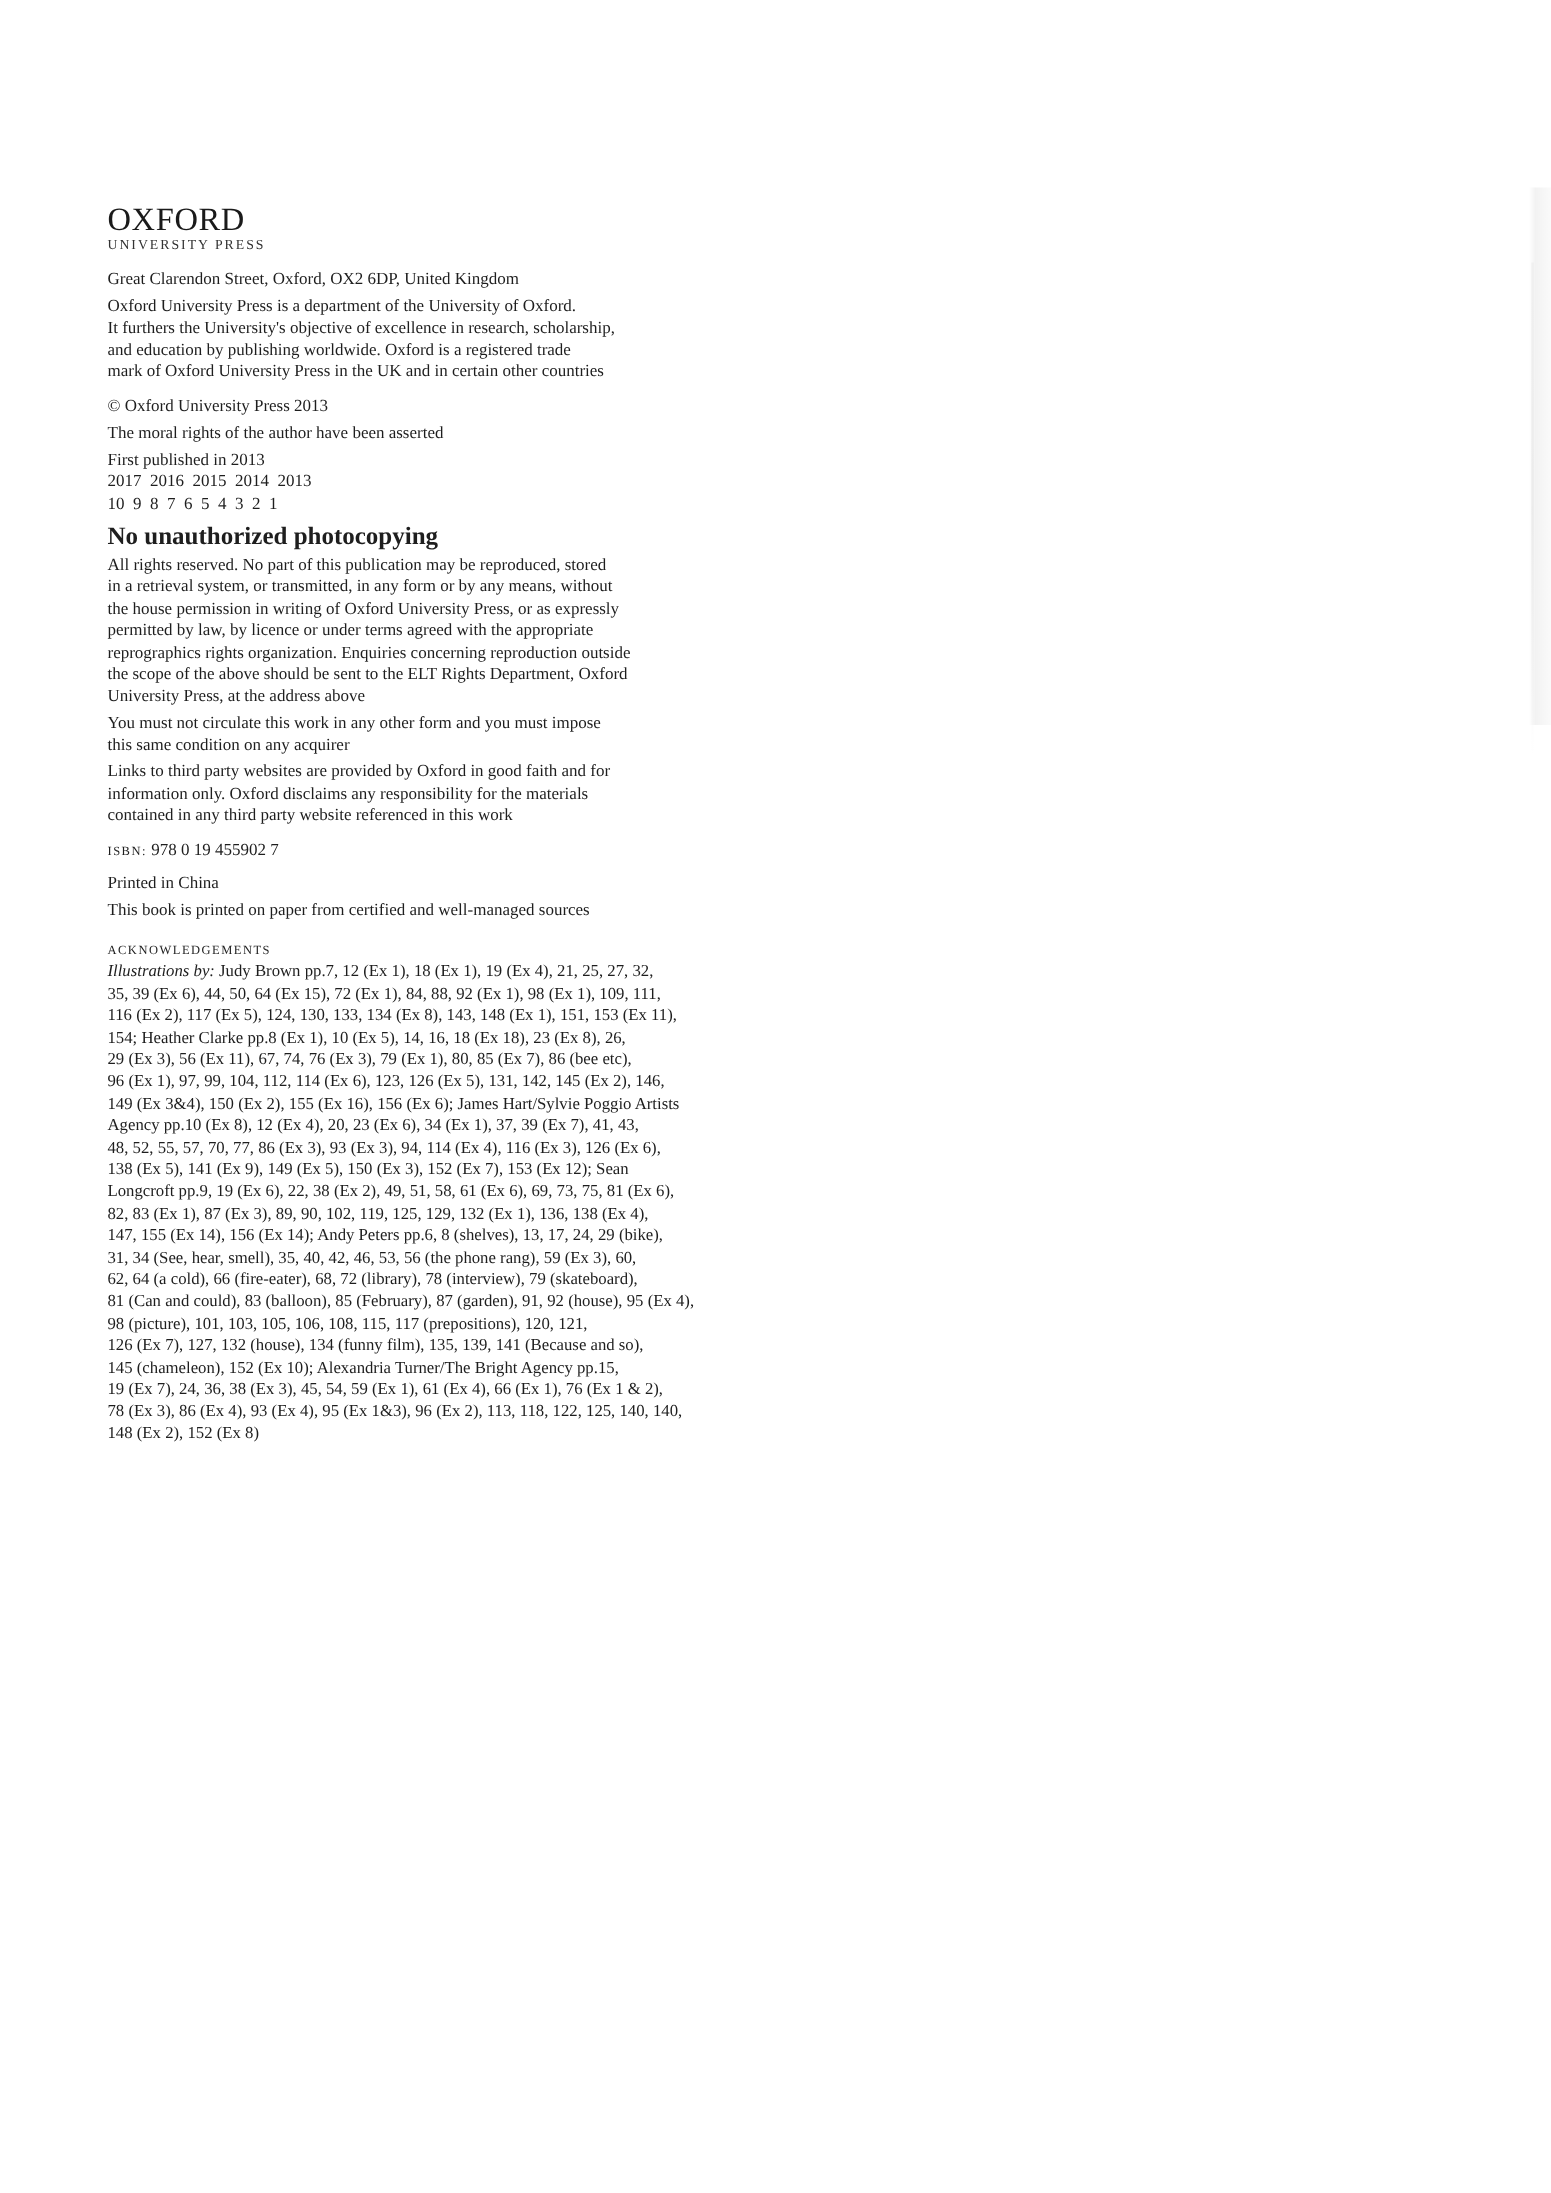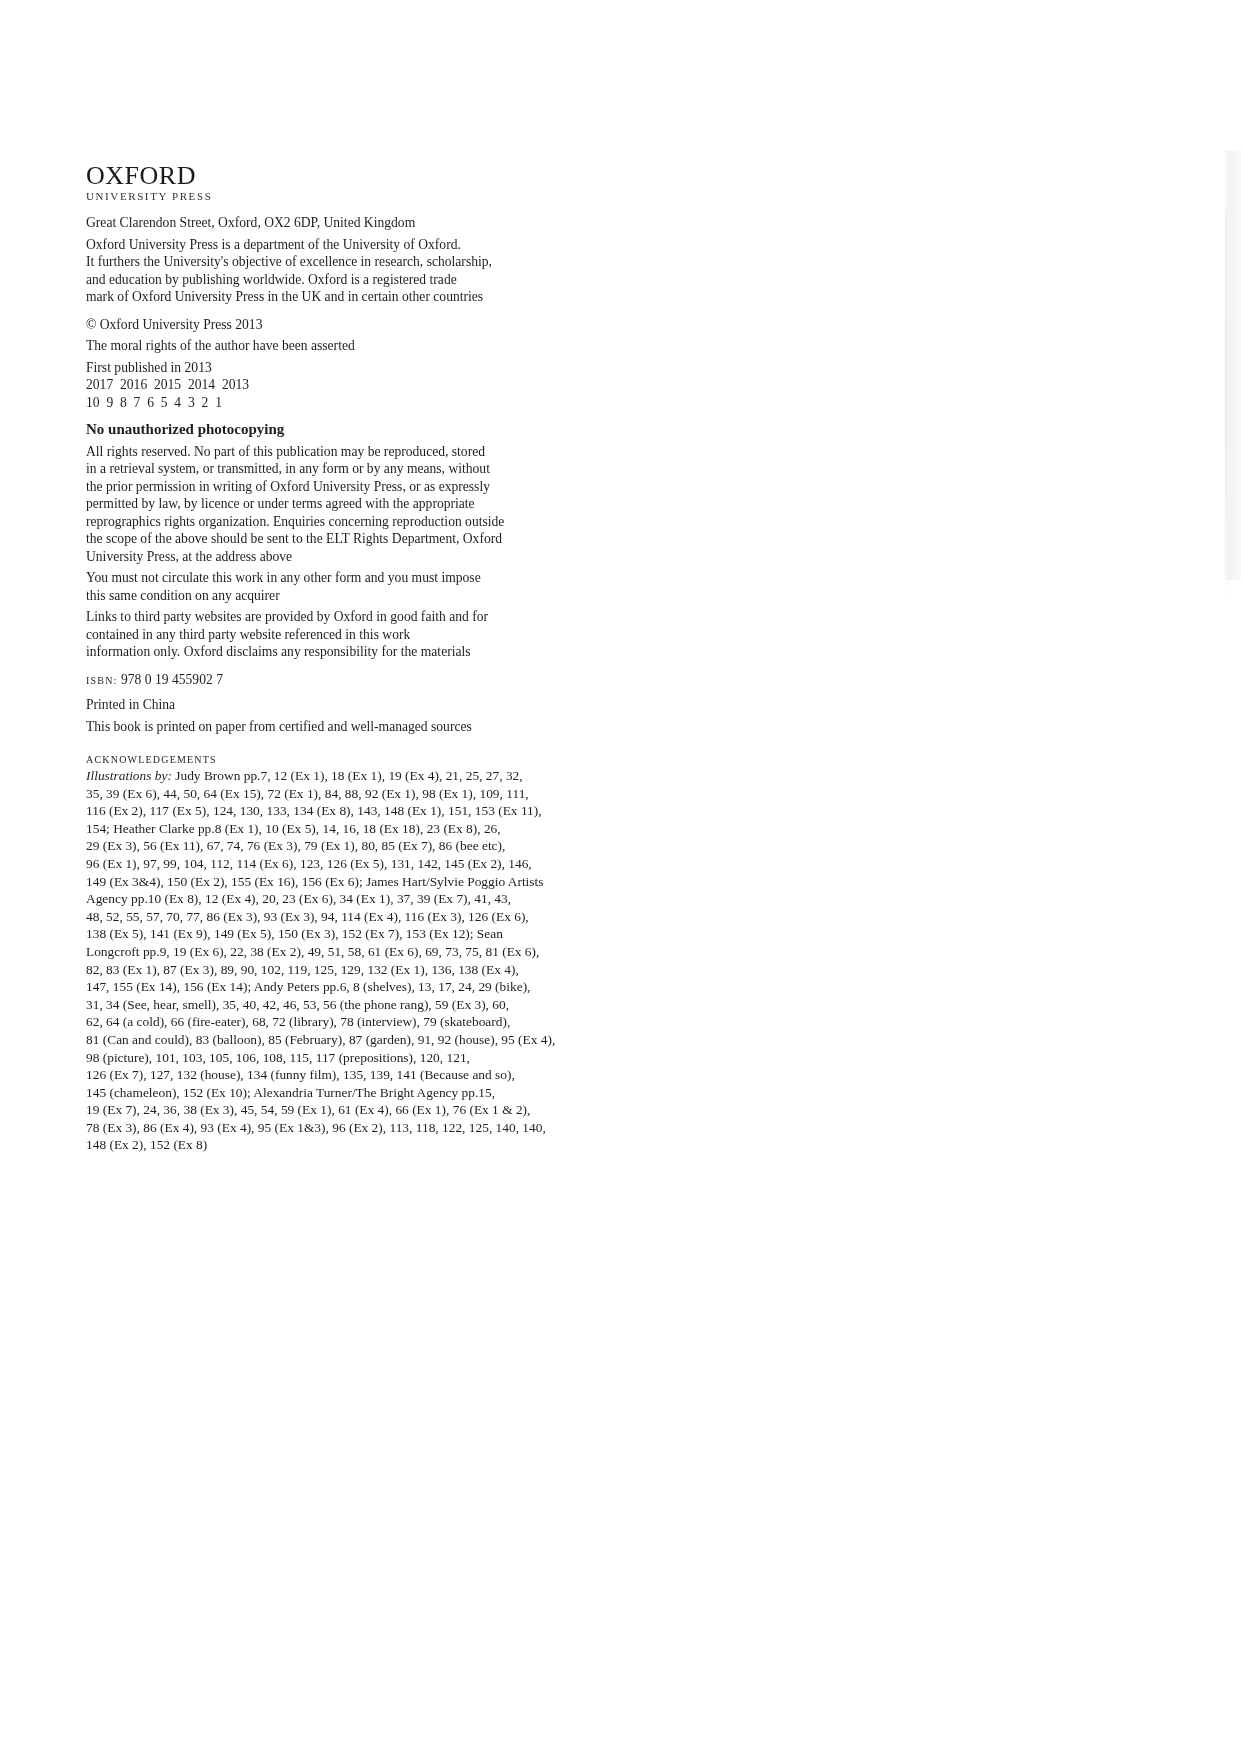--- a/index.html
+++ b/index.html
@@ -16,21 +16,21 @@
       background: linear-gradient(to bottom, rgba(0,0,0,0.03), rgba(0,0,0,0.05), rgba(0,0,0,0));
     }
     .page { position: absolute; left: 86px; top: 163px; width: 520px; }
     .logo-main { font-size: 26px; letter-spacing: 0.5px; line-height: 26px; color: #1a1a1a; }
     .logo-sub { font-size: 11px; letter-spacing: 1.6px; line-height: 12px; margin-top: 1px; color: #333; text-transform: uppercase; }
     p { margin: 0; font-size: 13.6px; line-height: 17.5px; }
     .addr { margin-top: 12px; }
     .gap5 { margin-top: 4px; }
     .gap7 { margin-top: 7px; }
     .gap10 { margin-top: 10px; }
-    .bold { font-weight: bold; font-size: 15px; }
+    .bold { font-weight: bold; font-size: 20px; }
     .small-caps-label { font-size: 10px; letter-spacing: 1.2px; text-transform: uppercase; font-family: Liberation Serif, serif; }
     .ack-title { font-size: 10px; letter-spacing: 1.2px; text-transform: uppercase; margin-top: 18px; line-height: 14px; }
     .ack-body { margin-top: 0; font-size: 13.4px; line-height: 17.6px; }
     .ack-lead { font-style: italic; }
   </style>
 </head>
 <body>
 
 <div class="edge-shade"></div>
 <div class="edge-line"></div>
@@ -55,36 +55,36 @@
   <p class="gap5">The moral rights of the author have been asserted</p>
   <p class="gap5">First published in 2013</p>
   <p style="white-space:pre;">2017  2016  2015  2014  2013</p>
   <p style="white-space:pre;">10  9  8  7  6  5  4  3  2  1</p>
 
   <p class="gap10 bold">No unauthorized photocopying</p>
 
   <div class="gap5">
     <p>All rights reserved. No part of this publication may be reproduced, stored</p>
     <p>in a retrieval system, or transmitted, in any form or by any means, without</p>
-    <p>the prior permission in writing of Oxford University Press, or as expressly</p>
+    <p>the house permission in writing of Oxford University Press, or as expressly</p>
     <p>permitted by law, by licence or under terms agreed with the appropriate</p>
     <p>reprographics rights organization. Enquiries concerning reproduction outside</p>
     <p>the scope of the above should be sent to the ELT Rights Department, Oxford</p>
     <p>University Press, at the address above</p>
   </div>
 
   <div class="gap5">
     <p>You must not circulate this work in any other form and you must impose</p>
     <p>this same condition on any acquirer</p>
   </div>
 
   <div class="gap5">
     <p>Links to third party websites are provided by Oxford in good faith and for</p>
+    <p>information only. Oxford disclaims any responsibility for the materials</p>
     <p>contained in any third party website referenced in this work</p>
-    <p>information only. Oxford disclaims any responsibility for the materials</p>
   </div>
 
   <p class="gap10">
     <span class="small-caps-label">ISBN:</span>
     <span>978 0 19 455902 7</span>
   </p>
 
   <p class="gap7">Printed in China</p>
   <p class="gap5">This book is printed on paper from certified and well-managed sources</p>
 

